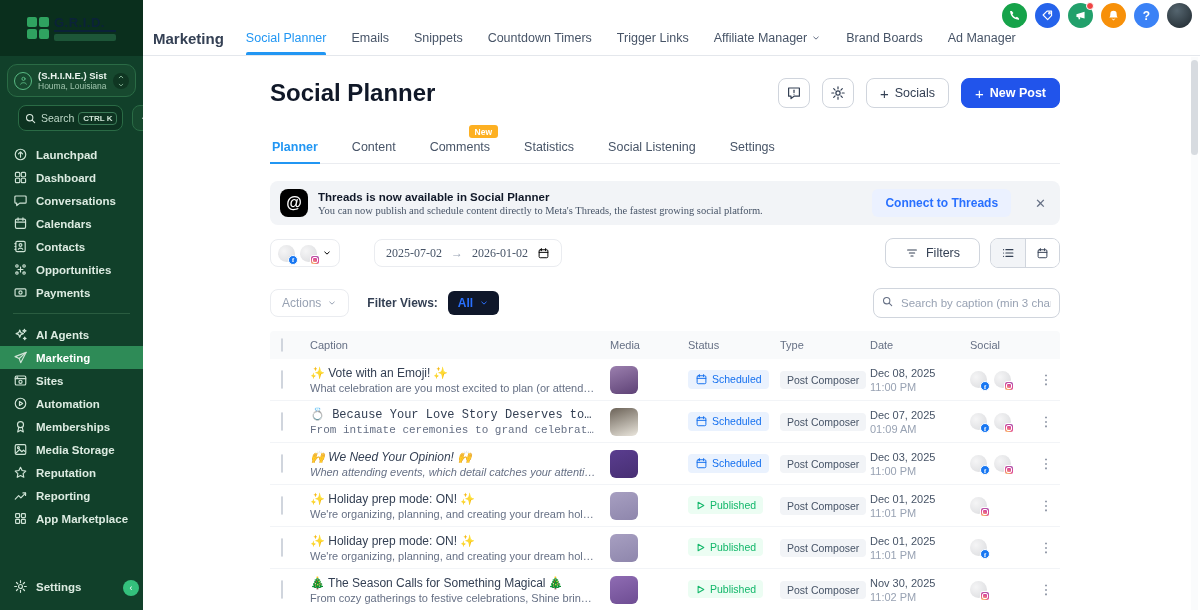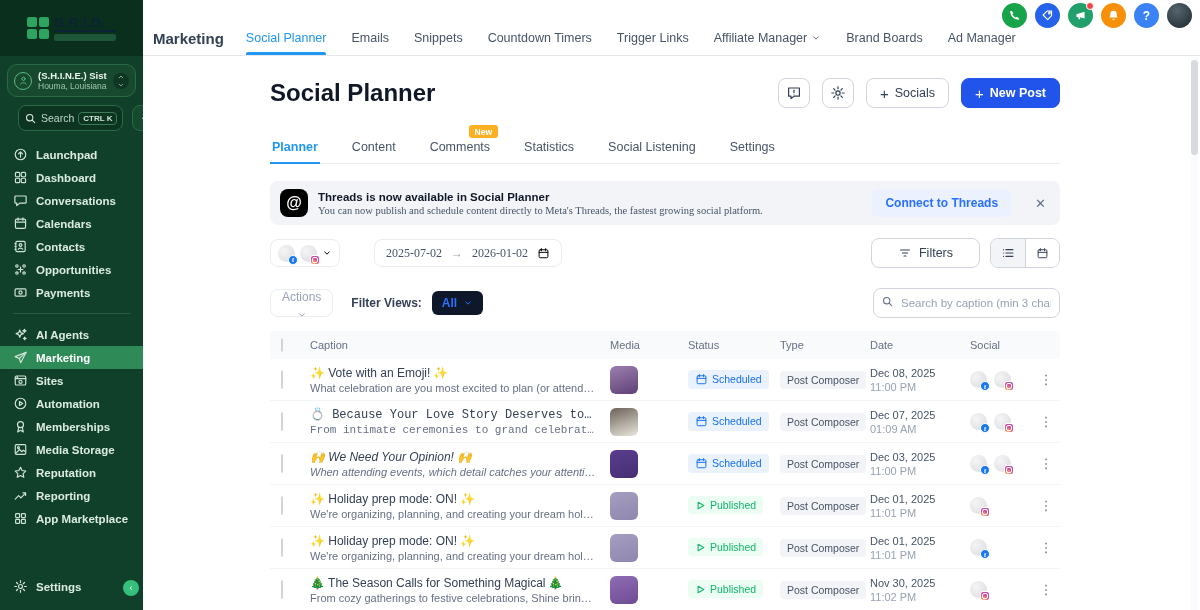--- a/index.html
+++ b/index.html
@@ -74,28 +74,28 @@
   .acct-pill { display:flex; align-items:center; gap:5px; border:1px solid #EAECF0; border-radius:8px; height:28px; padding:0 7px; cursor:pointer; }
   .sm-ava { position:relative; width:17px; height:17px; border-radius:50%; background:radial-gradient(circle at 35% 35%, #f5f5f6, #d9dadd); }
   .sm-ava .bdg { position:absolute; right:-3px; bottom:-3px; width:10px; height:10px; border-radius:50%; border:1.3px solid #fff; display:flex; align-items:center; justify-content:center; color:#fff; font-size:6.5px; font-weight:bold; font-family:"Liberation Serif", serif; }
   .bdg.fb { background:#1877F2; }
   .bdg.ig { background:radial-gradient(circle at 30% 100%, #FDC468, #DF4996 55%, #9B59B6); border-radius:30%; }
   .bdg.ig::after { content:""; width:4px; height:4px; border:1px solid #fff; border-radius:2px; }
   .date-range { display:flex; align-items:center; gap:9px; border:1px solid #EAECF0; border-radius:8px; height:28px; padding:0 11px; margin-left:34px; cursor:pointer; }
   .date-val { font-size:12px; color:#475467;font-family:Liberation Serif, serif; }
   .date-arrow { color:#98A2B3; font-size:12px; }
   .ctrl-right { margin-left:auto; display:flex; gap:10px; align-items:center; }
-  .filters-btn { display:flex; align-items:center; gap:7px; height:30px; border:1px solid #D0D5DD; border-radius:8px; padding:0 26px; font-size:12.5px; color:#344054; cursor:pointer; background:#fff; }
+  .filters-btn { display:flex; align-items:center; gap:7px; height:30px; border:1px solid #D0D5DD; border-radius:8px; padding:0 19px; font-size:12.5px; color:#344054; cursor:pointer; background:#fff; }
   .seg { display:flex; height:30px; border:1px solid #D0D5DD; border-radius:8px; overflow:hidden; }
   .seg > div { width:34px; display:flex; align-items:center; justify-content:center; color:#344054; cursor:pointer; background:#fff; }
   .seg > div.active { background:#F2F4F7; }
   .seg > div + div { border-left:1px solid #D0D5DD; }
 
   .toolbar { display:flex; align-items:center; margin-top:20px; }
-  .actions-btn { display:flex; align-items:center; gap:6px; height:28px; border:1px solid #EAECF0; border-radius:8px; padding:0 11px; font-size:12px; color:#98A2B3; cursor:pointer; background:#fff;flex-direction:column; }
+  .actions-btn { display:flex; align-items:center; gap:6px; height:28px; border:1px solid #EAECF0; border-radius:8px; padding:0 11px; font-size:12px; color:#98A2B3; cursor:pointer; background:#fff; }
   .fv-label { font-size:12px; font-weight:700; color:#344054; margin:0 10px 0 18px; }
   .fv-value { display:flex; align-items:center; gap:6px; background:#0f172a; color:#2970FF; font-size:12px; font-weight:600; padding:5px 10px; border-radius:6px; cursor:pointer; }
   .search-box { position:relative; margin-left:auto; }
   .search-box input { width:187px; height:30px; border:1px solid #D0D5DD; border-radius:8px; padding:0 8px 0 27px; font-size:11.5px; color:#475467; outline:none; font-family:"Liberation Sans", sans-serif; }
   .search-box input::placeholder { color:#98A2B3; }
   .search-box .mag { position:absolute; left:8px; top:7px; color:#667085; }
 
   .table { margin-top:13px; }
   .t-head, .t-row { display:grid; grid-template-columns:40px 1fr 78px 92px 90px 100px 62px 28px; align-items:center; }
   .t-head { height:28px; background:#F9FAFB; font-size:11px; color:#667085; border-radius:4px 4px 0 0; }

